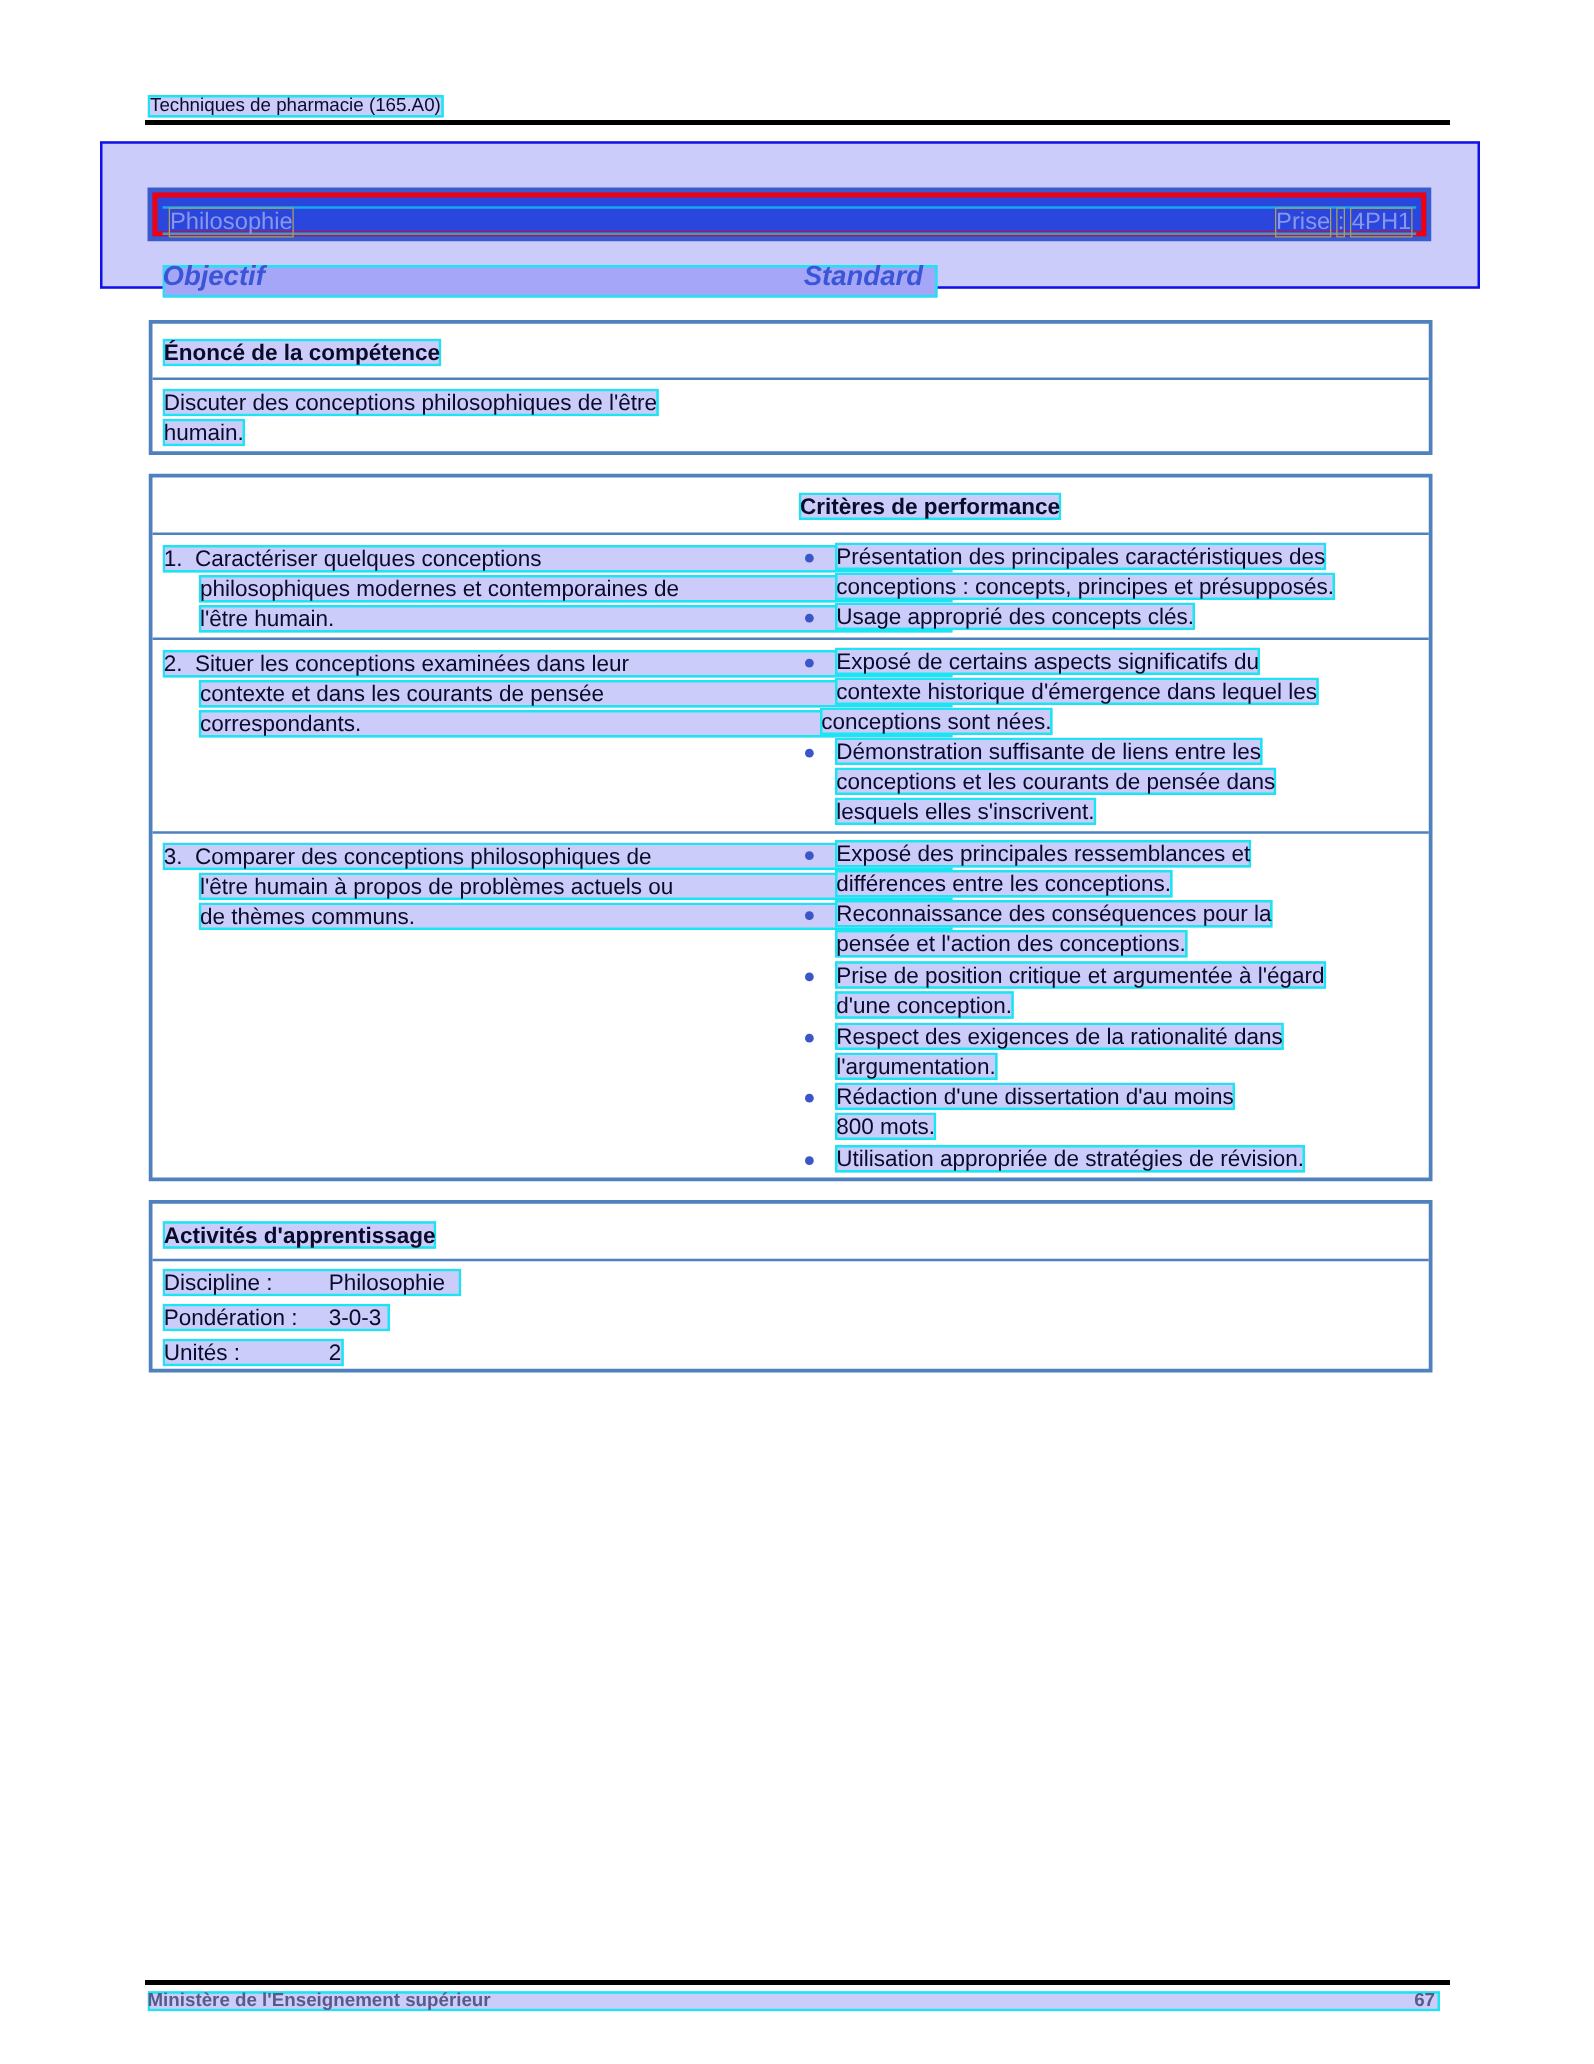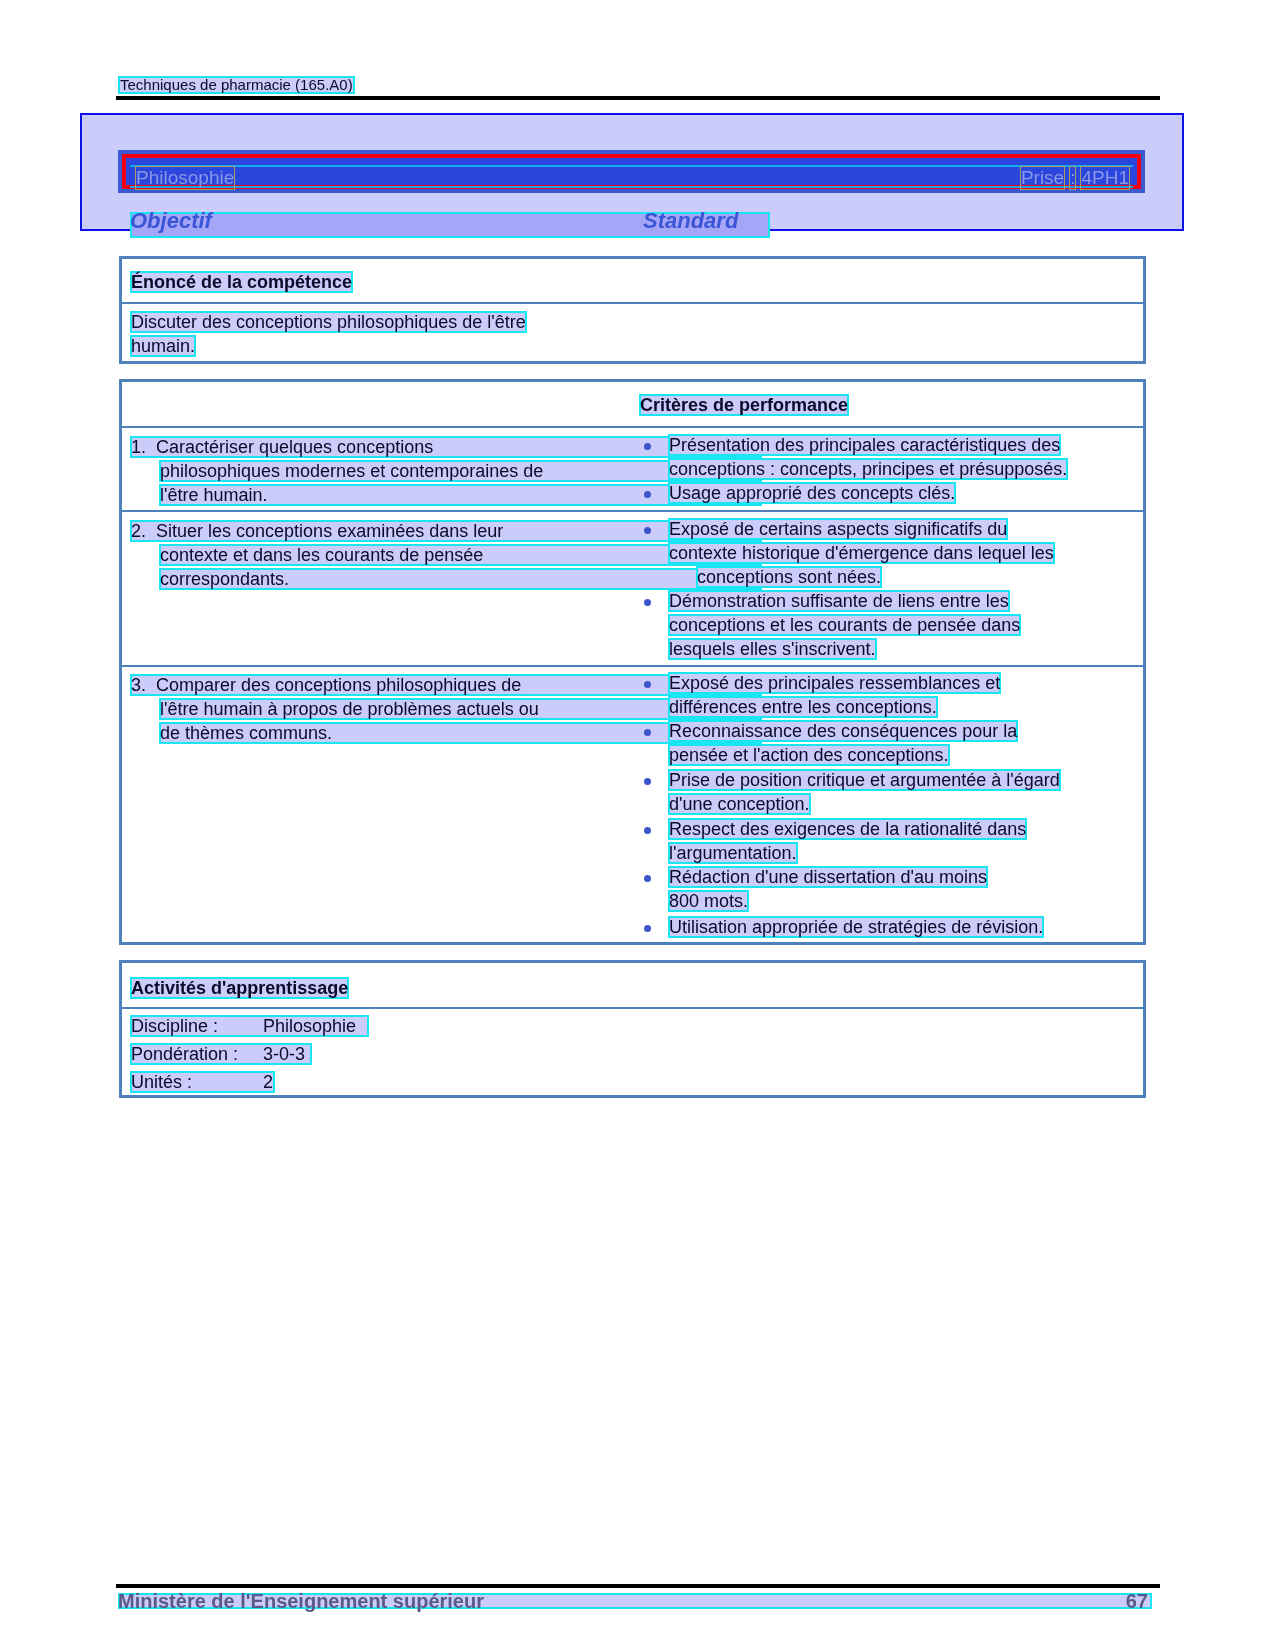--- a/index.html
+++ b/index.html
@@ -9,30 +9,30 @@
   .hl { background:#ccccfa; box-shadow:0 0 0 2px #19e6f2 inset; }
   .running-head { left:118px; top:76px; font-size:15px; line-height:18px; padding:0 2px; }
   .rule-top { left:116px; top:96px; width:1044px; height:4px; background:#000; }
   .overlay { left:80px; top:113px; width:1104px; height:118px; background:#ccccfa; border:2px solid #1010e8; box-sizing:border-box; }
   .course-bar { left:118px; top:150px; width:1027px; height:43px; background:#3a5bd0; }
   .course-inner { position:absolute; left:4px; top:4px; right:4px; bottom:4px; border:4px solid #f00010; background:#2b46dc; box-sizing:border-box; }
   .course-line { position:absolute; left:4px; right:4px; top:7px; height:19px; border-top:2px solid #14a8f0; border-bottom:2px solid #14a8f0; }
   .course-title { position:absolute; left:6px; top:0px; font-size:19px; line-height:22px; color:#8a96e8; outline:1px solid #a8a060; }
   .course-code { position:absolute; right:4px; top:0px; font-size:19px; line-height:22px; color:#8a96e8; display:flex; gap:6px; }
   .course-code span { outline:1px solid #a8a060; }
-  .obj-row { left:130px; top:212px; width:620px; height:26px; background:#a6a6f8; box-shadow:0 0 0 2px #19e6f2 inset;padding-left:20px; }
+  .obj-row { left:130px; top:212px; width:620px; height:26px; background:#a6a6f8; box-shadow:0 0 0 2px #19e6f2 inset; }
   .obj-label { position:absolute; left:0; top:-4px; font-size:22px; font-weight:bold; font-style:italic; color:#3a56d6; }
   .std-label { position:absolute; left:513px; top:-4px; font-size:22px; font-weight:bold; font-style:italic; color:#3a56d6; }
   .box { position:absolute; left:119px; width:1027px; border:3px solid #4f81bd; box-sizing:border-box; background:#fff; }
   .hdiv { position:absolute; left:0; right:0; height:2px; background:#4f81bd; }
   .t { position:absolute; font-size:18px; line-height:22px; white-space:nowrap; padding:0 1px; }
   .b { font-weight:bold; font-size:18px; }
   .bullet { position:absolute; width:7px; height:7px; border-radius:50%; background:#3a56c8; }
   .rule-bot { left:116px; top:1584px; width:1044px; height:4px; background:#000; }
-  .footer-text { left:118px; top:1593px; width:1034px; height:16px; font-size:20px; line-height:16px; color:#5a5a8a; font-weight:bold; }
+  .footer-text { left:118px; top:1593px; width:1034px; height:16px; font-size:15px; line-height:16px; color:#5a5a8a; font-weight:bold; }
   .footer-page { position:absolute; right:4px; top:0; }
 </style>
 </head>
 <body>
 
 <div class="abs running-head hl">Techniques de pharmacie (165.A0)</div>
 <div class="abs rule-top"></div>
 
 <div class="abs overlay"></div>
 <div class="abs course-bar">
@@ -81,21 +81,21 @@
   <div>
     <div class="t hl" style="left:8px;top:138px;width:630px;">
       <span>2.</span>&nbsp;&nbsp;<span>Situer les conceptions examinées dans leur</span>
     </div>
     <div class="t hl" style="left:37px;top:162px;width:601px;">contexte et dans les courants de pensée</div>
     <div class="t hl" style="left:37px;top:186px;width:601px;">correspondants.</div>
 
     <span class="bullet" style="left:522px;top:145px;"></span>
     <div class="t hl" style="left:546px;top:136px;">Exposé de certains aspects significatifs du</div>
     <div class="t hl" style="left:546px;top:160px;">contexte historique d'émergence dans lequel les</div>
-    <div class="t hl" style="left:574px;top:184px;">conceptions sont nées.</div>
+    <div class="t hl" style="left:534px;top:184px;">conceptions sont nées.</div>
     <span class="bullet" style="left:522px;top:217px;"></span>
     <div class="t hl" style="left:546px;top:208px;">Démonstration suffisante de liens entre les</div>
     <div class="t hl" style="left:546px;top:232px;">conceptions et les courants de pensée dans</div>
     <div class="t hl" style="left:546px;top:256px;">lesquels elles s'inscrivent.</div>
   </div>
   <div class="hdiv" style="top:283px;"></div>
 
   <div>
     <div class="t hl" style="left:8px;top:292px;width:630px;">
       <span>3.</span>&nbsp;&nbsp;<span>Comparer des conceptions philosophiques de</span>

